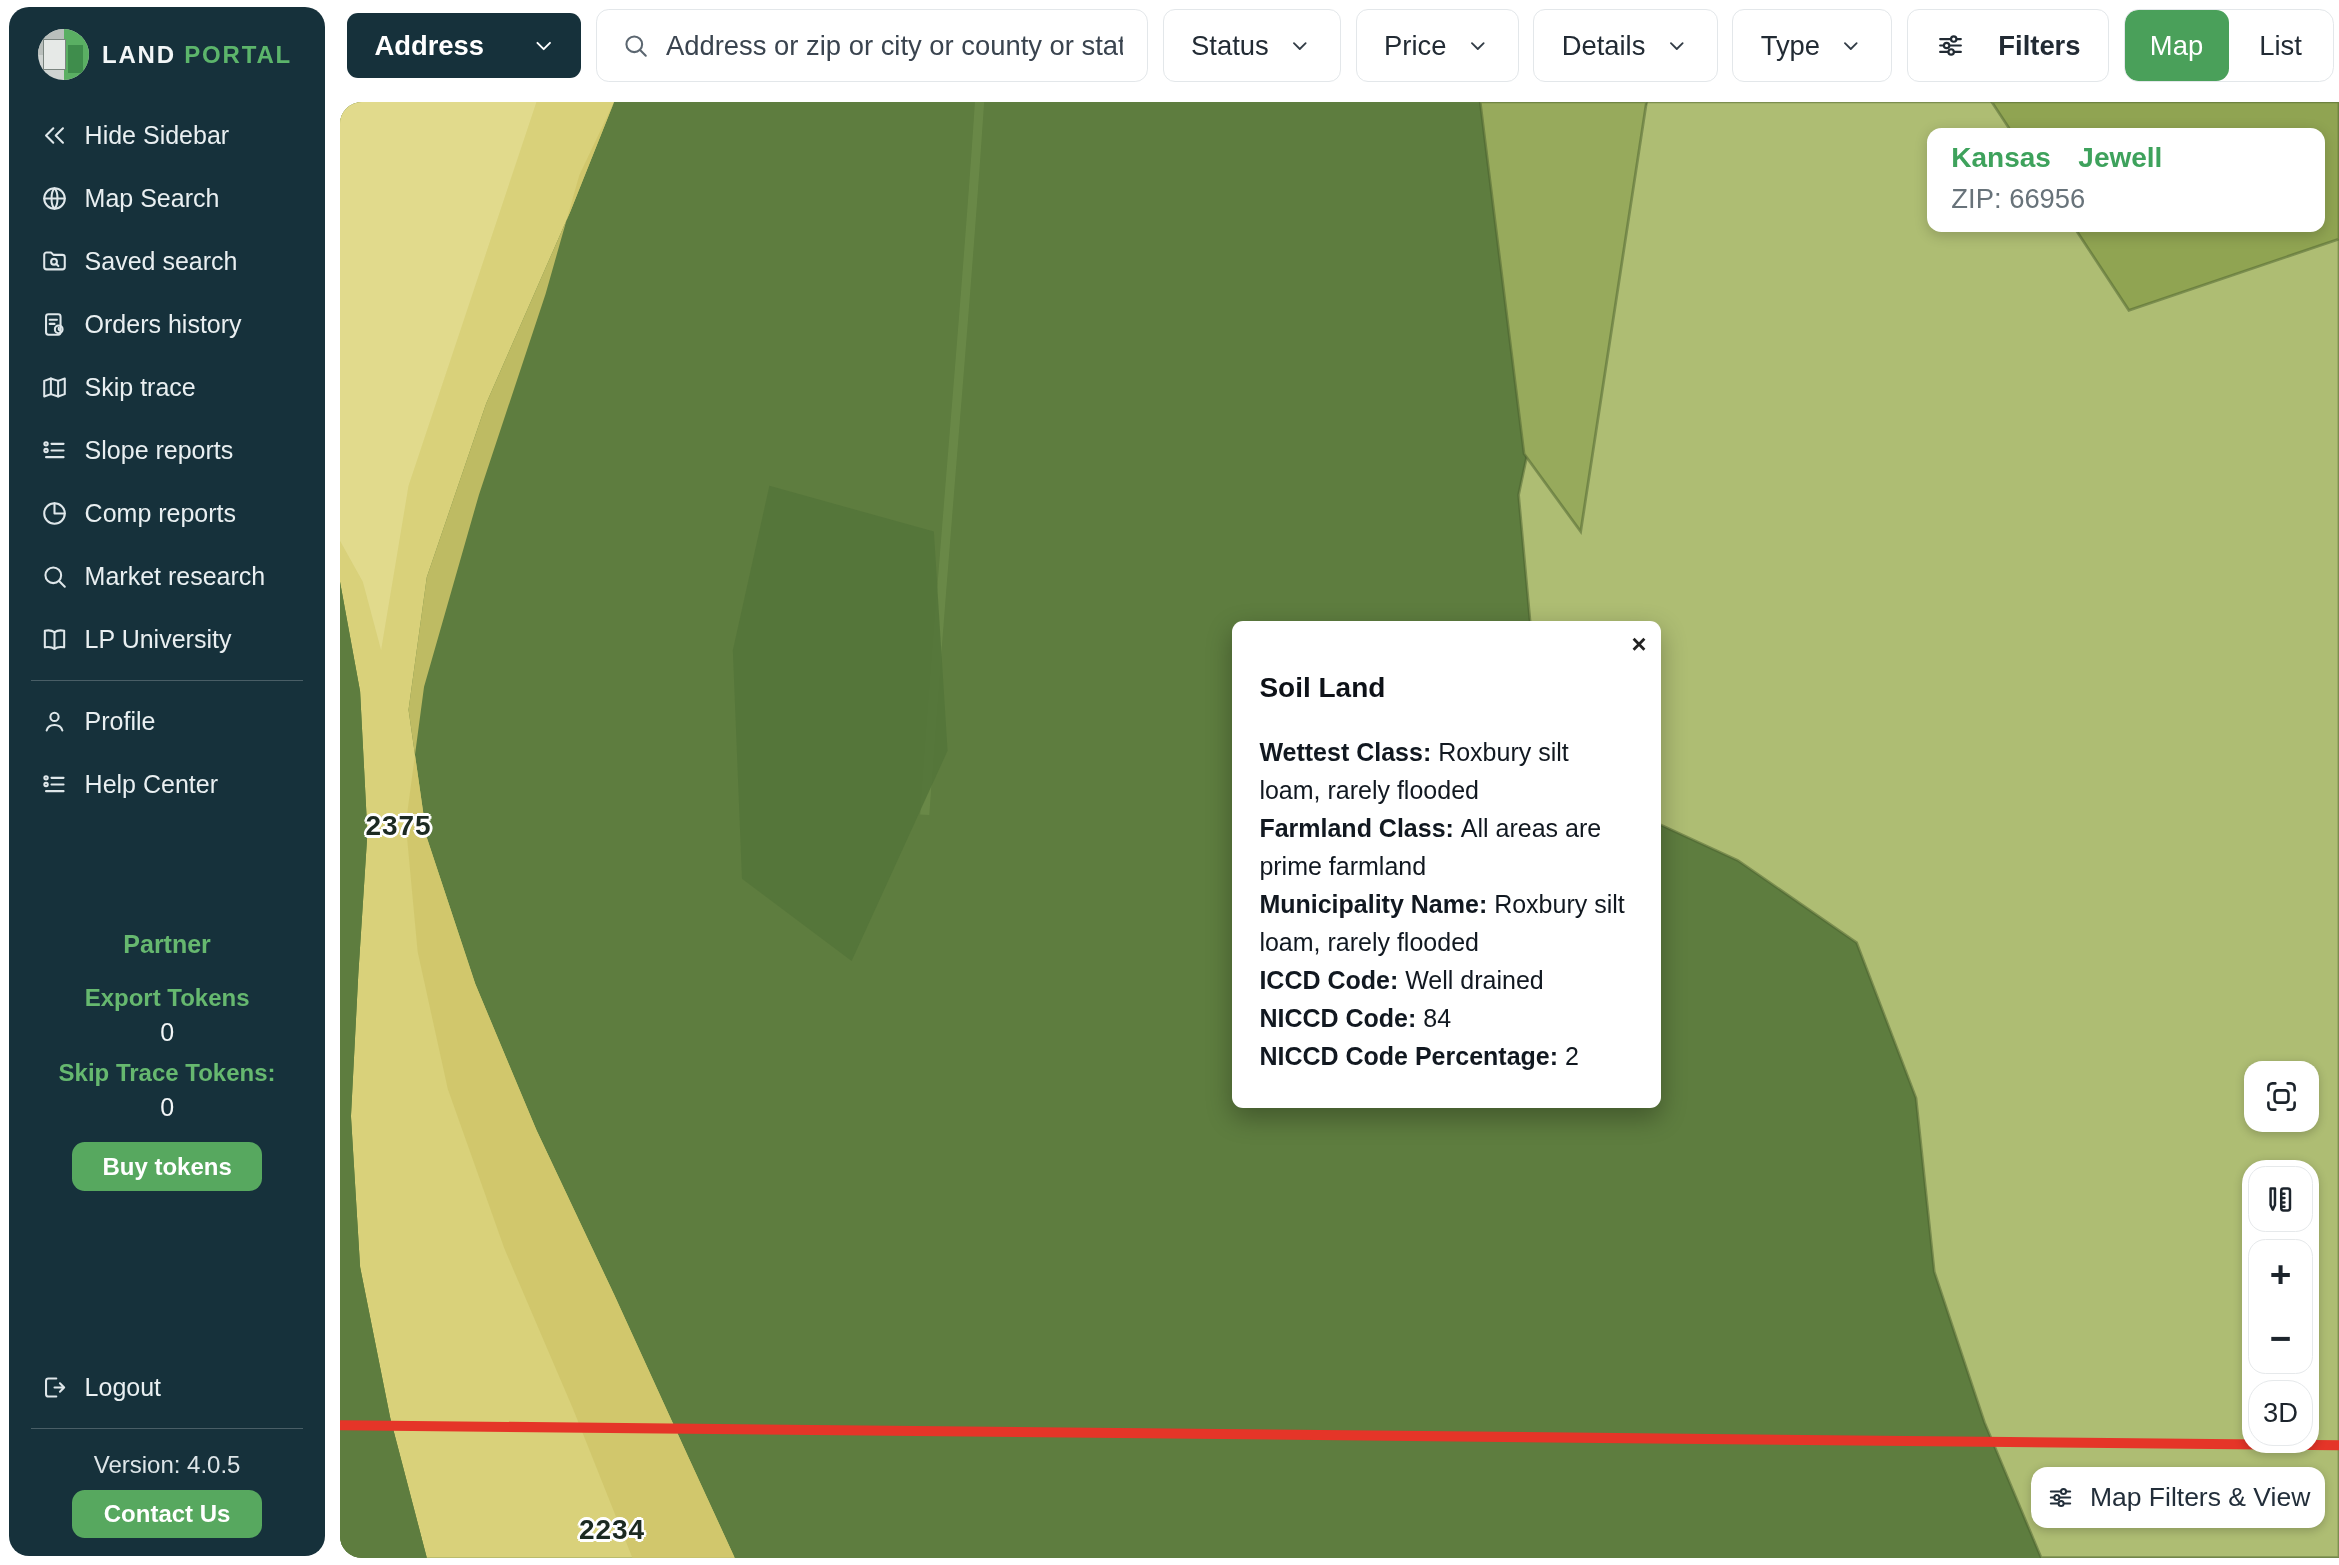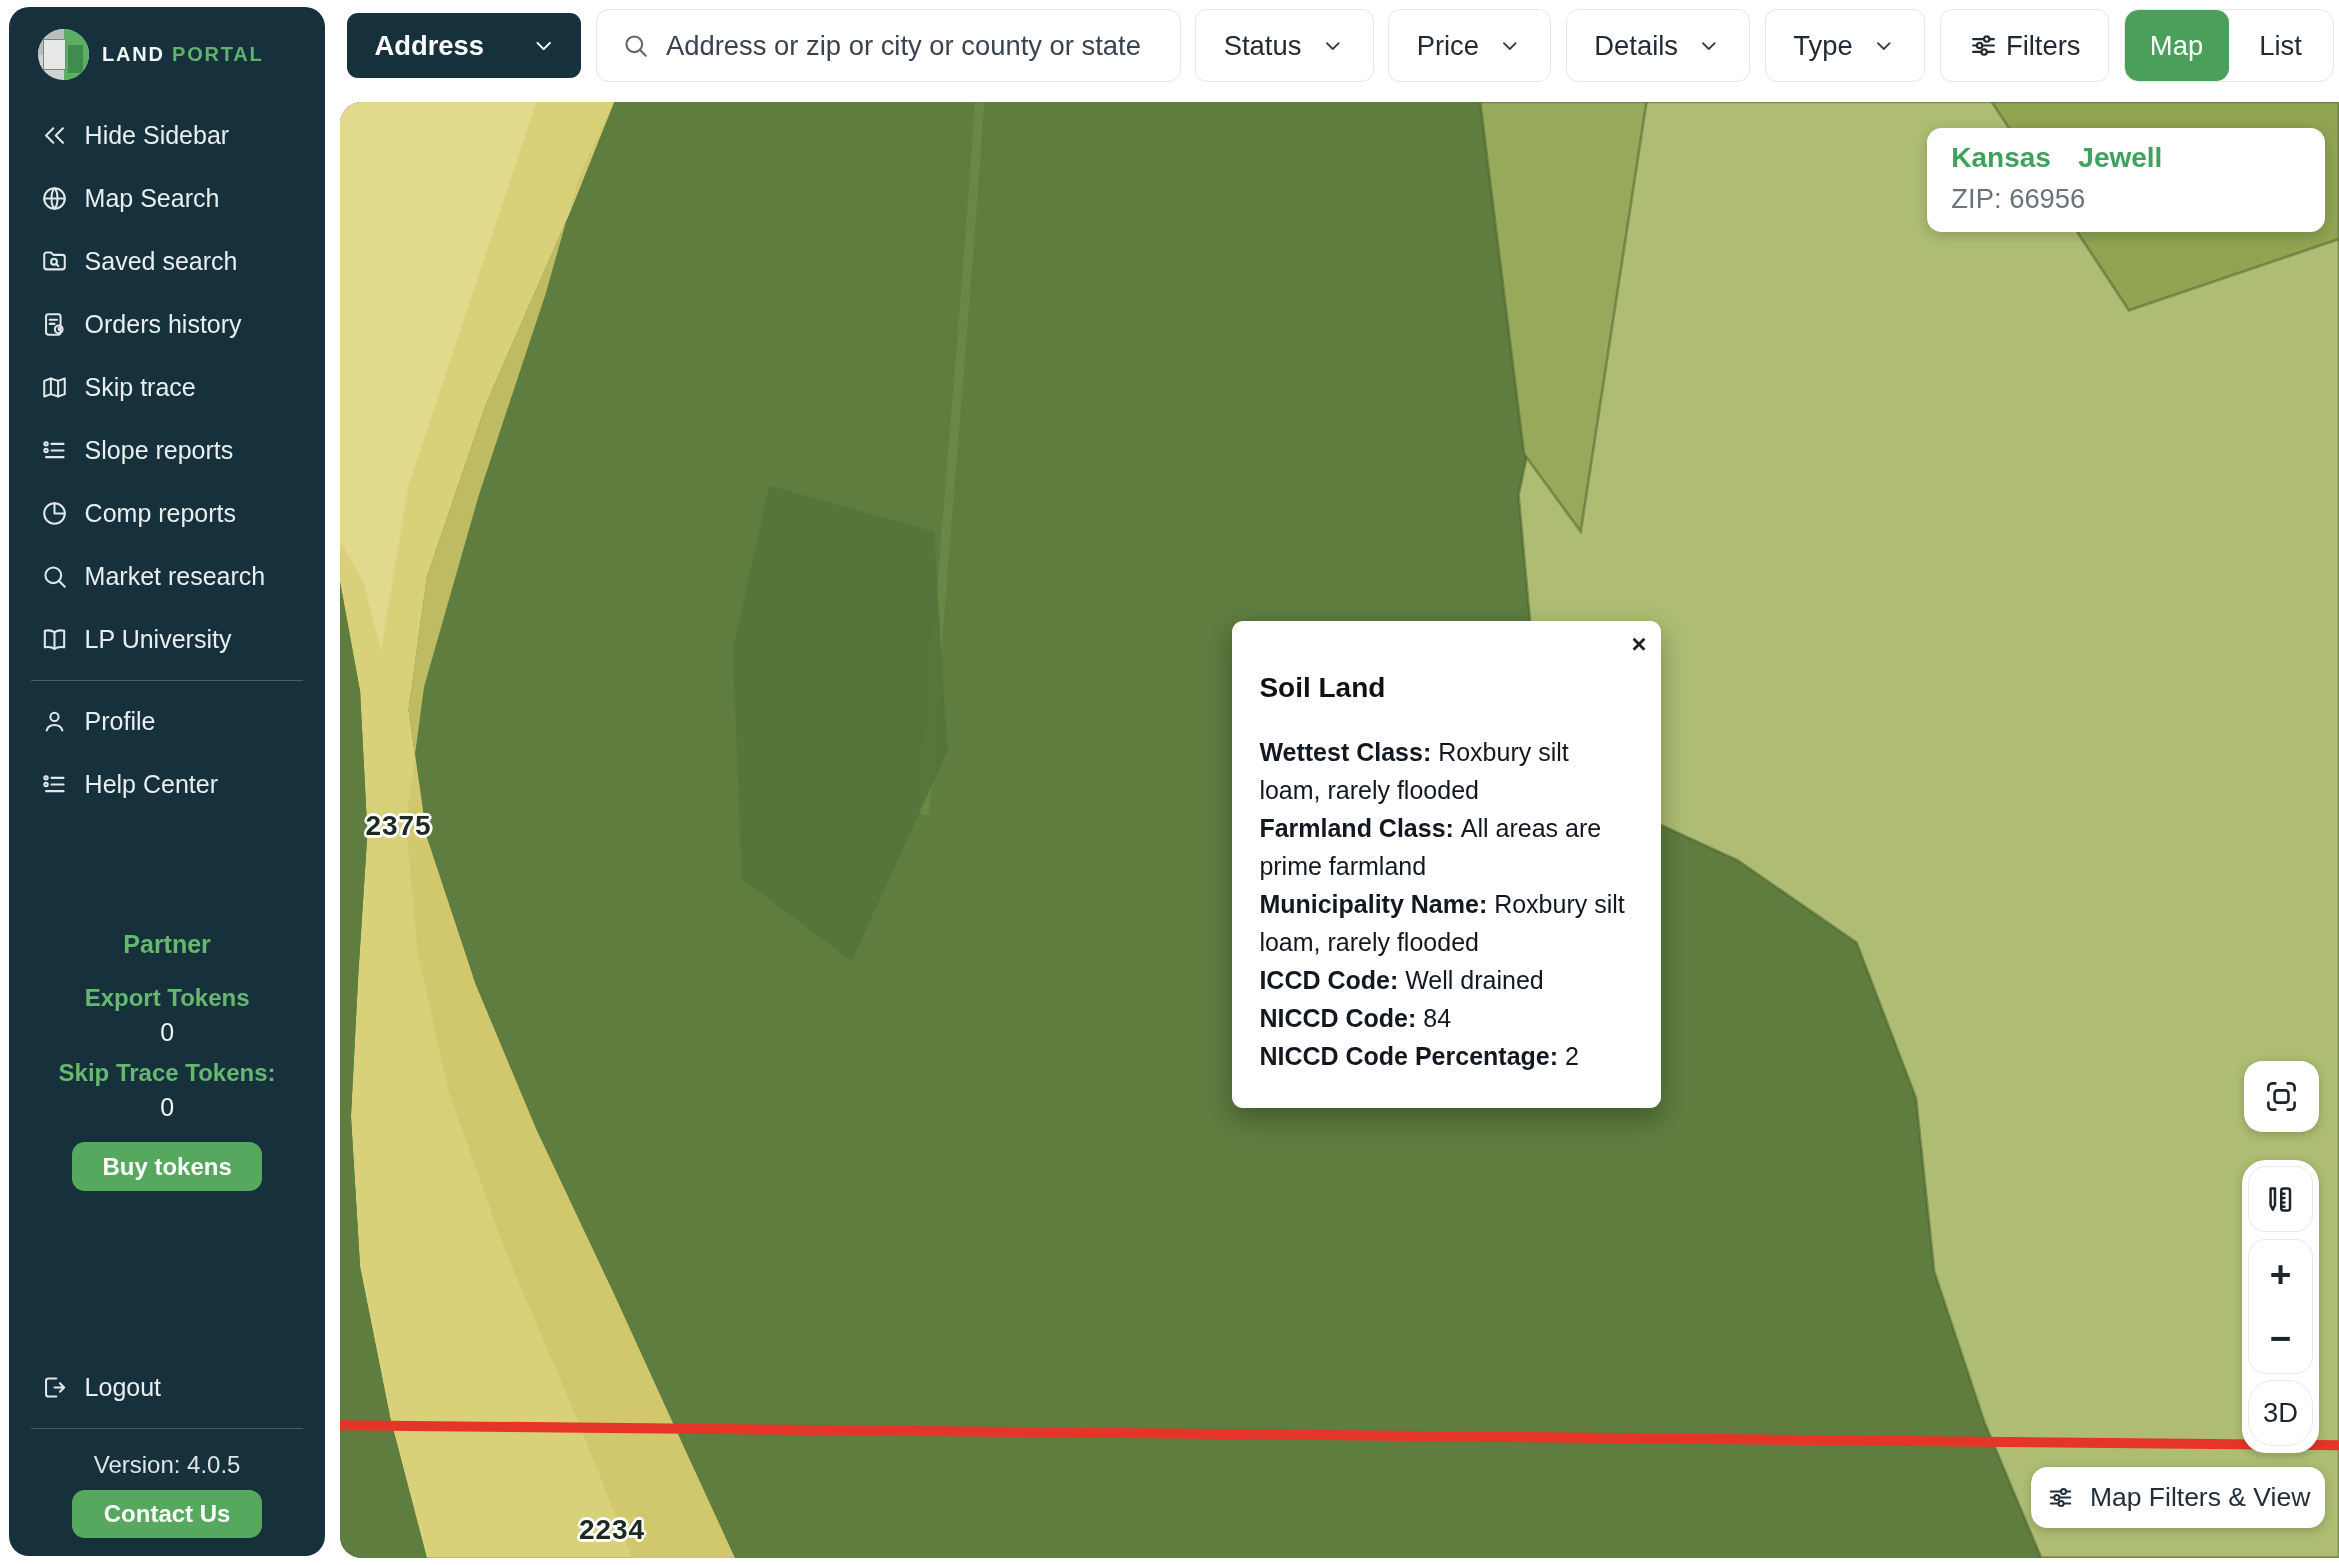--- a/index.html
+++ b/index.html
@@ -29,21 +29,21 @@
     color:#e8eef1;
     display:flex;flex-direction:column;
     padding:22px 20px 18.3px 20px;
   }
   .logo-row{display:flex;align-items:center;gap:12.8px;padding-left:9.1px;margin-bottom:24px;}
   .logo-mark{width:51px;height:51px;border-radius:50%;position:relative;overflow:hidden;background:#cfd4d2;flex:none;}
   .logo-mark .q1{position:absolute;left:0;top:0;width:50%;height:50%;background:#b9bfbc;}
   .logo-mark .q2{position:absolute;right:0;top:0;width:50%;height:100%;background:#5aaf63;}
   .logo-mark .q3{position:absolute;left:10%;top:20%;width:45%;height:60%;background:#e6e9e7;border:1.8px solid #7b8580;}
   .logo-mark .q4{position:absolute;right:12%;top:30%;width:30%;height:55%;background:#3f8d4c;}
-  .logo-text{font-size:20px;font-weight:700;letter-spacing:1.8px;}
+  .logo-text{font-size:24px;font-weight:700;letter-spacing:1.8px;}
   .logo-text .lt-left{color:#f2f6f7;}
   .logo-text .lt-right{color:var(--brand-green);}
   .side-nav{display:flex;flex-direction:column;}
   .side-item{
     display:flex;align-items:center;gap:15.5px;
     height:63px;padding:0 11px;border-radius:11px;
     font-size:25px;color:#e9eff1;cursor:pointer;white-space:nowrap;
   }
   .side-item .icn{width:29px;height:29px;color:#dfe7ea;flex:none;}
   .divider{height:0.9px;background:rgba(255,255,255,.22);margin:9.1px 1.8px;}
@@ -81,21 +81,21 @@
     border:none;outline:none;flex:1;font-size:27.4px;color:#252e38;background:transparent;
     font-family:inherit;
   }
   .search-box input::placeholder{color:#3a444f;opacity:1;}
   .drop-btn,.filters-btn{
     background:#fff;border:1.8px solid #e3e7ea;border-radius:12px;height:73px;
     display:flex;align-items:center;gap:18.3px;padding:0 27.4px;
     font-size:27.4px;color:#222b34;font-family:inherit;cursor:pointer;white-space:nowrap;
   }
   .drop-btn .icn{width:25.6px;height:25.6px;color:#333d47;}
-  .filters-btn{gap:7px;font-weight:400;text-align:right;}
+  .filters-btn{gap:32px;font-weight:700;text-align:right;}
   .filters-btn .icn{width:31px;height:31px;color:#222b34;}
   .view-toggle{
     background:#fff;border:1.8px solid #e3e7ea;border-radius:14.6px;height:73px;
     display:flex;align-items:stretch;overflow:hidden;flex:none;
   }
   .view-toggle .seg{
     width:104px;display:flex;align-items:center;justify-content:center;
     font-size:27.4px;cursor:pointer;border:none;background:transparent;font-family:inherit;color:#222b34;
   }
   .view-toggle .seg.active{background:var(--toggle-green);color:#fff;border-radius:12.8px;}

